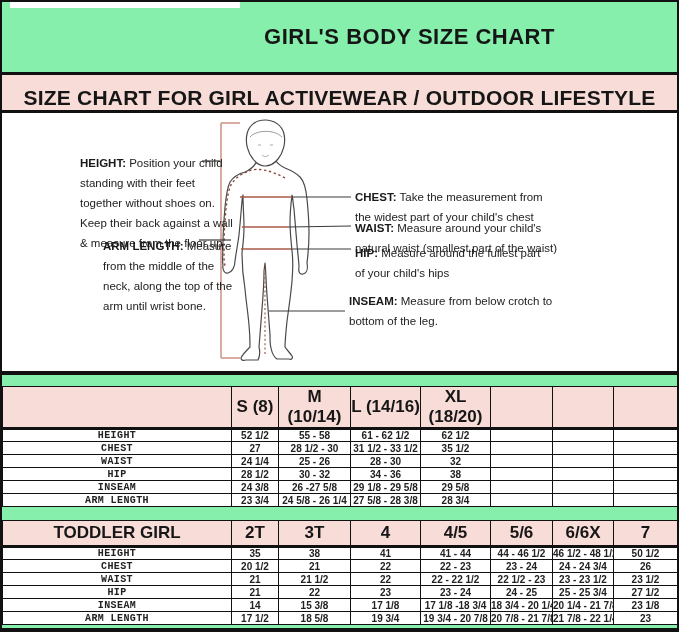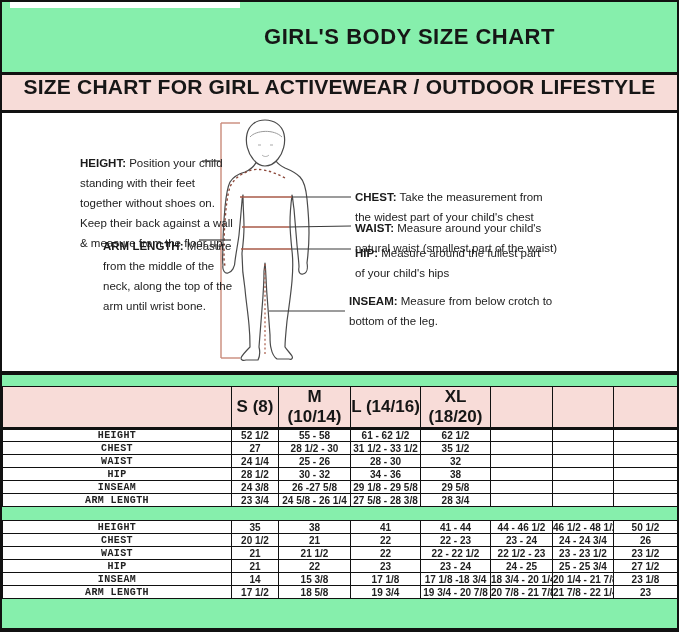--- a/index.html
+++ b/index.html
@@ -17,21 +17,21 @@
         border:2px solid var(--frame); border-bottom-width:4px; overflow:hidden;}
 
   
   .title-sec{height:73px; border-bottom:3px solid var(--frame);
              display:flex; align-items:center; justify-content:center; padding-left:140px;}
   .title-sec h1{font-size:22px; font-weight:bold; letter-spacing:.5px; color:#161616;}
   .artifact-patch{position:absolute; left:8px; top:-2px; width:230px; height:8px; background:#fff;}
 
   
   .banner{height:38px; background:var(--banner_bg); border-bottom:3px solid var(--frame);
-          display:flex; align-items:flex-start; justify-content:center;}
+          display:flex; align-items:flex-end; justify-content:center;}
   .banner h2{font-size:21px; font-weight:bold; letter-spacing:.2px; color:#161616;}
 
   
   .diagram{position:relative; height:262px; border-bottom:4px solid var(--frame); background:#fff;}
   .diagram svg{position:absolute; left:0; top:0;}
   .note{position:absolute; font-size:11.5px; line-height:20px; color:#222; white-space:pre-line;}
   .note b{font-weight:bold; color:#1a1a1a;}
   .note-height{left:78px; top:40px; width:170px;}
   .note-armlength{left:78px; top:123px; width:170px;margin-left:23px;}
   .note-chest{left:353px; top:74px; width:240px;}
@@ -234,20 +234,30 @@
         <col style="width:229px">
         <col style="width:47px">
         <col style="width:72px">
         <col style="width:70px">
         <col style="width:70px">
         <col style="width:62px">
         <col style="width:61px">
         <col style="width:64px">
       </colgroup>
     <tbody>
+        <tr>
+      <th>TODDLER GIRL</th>
+      <th>2T</th>
+      <th>3T</th>
+      <th>4</th>
+      <th>4/5</th>
+      <th>5/6</th>
+      <th>6/6X</th>
+      <th>7</th>
+    </tr>
     <tr>
       <td class="lbl">HEIGHT</td>
       <td>35</td>
       <td>38</td>
       <td>41</td>
       <td>41 - 44</td>
       <td>44 - 46 1/2</td>
       <td>46 1/2 - 48 1/2</td>
       <td>50 1/2</td>
     </tr>

